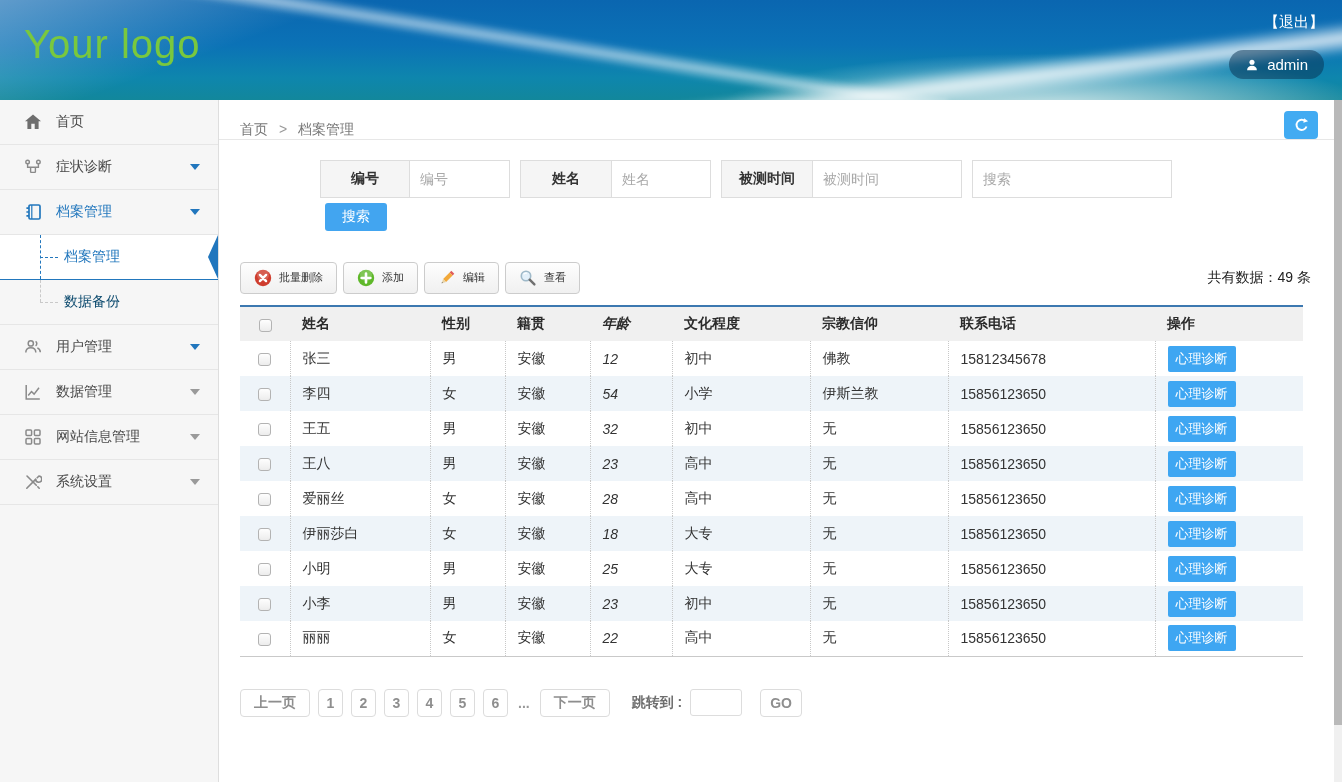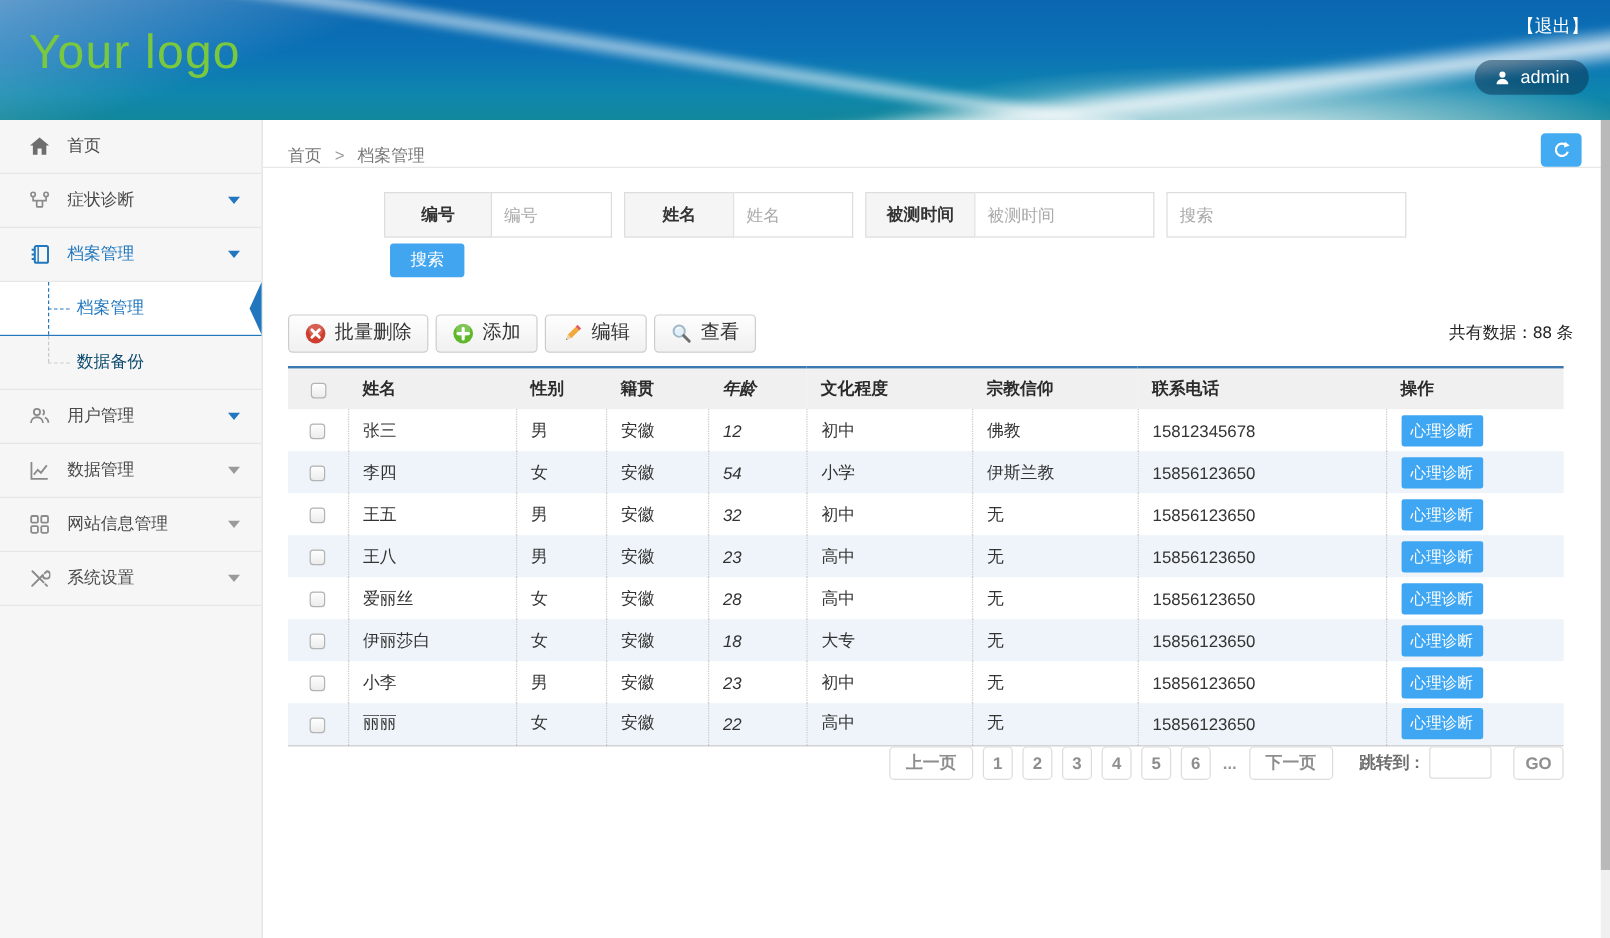--- a/index.html
+++ b/index.html
@@ -65,21 +65,21 @@
   .w-label-md { width:92px; } .w-input-md { width:99px; } .w-input-lg { width:149px; }
   .keyword-input { width:200px; height:38px; border:1px solid #ddd; padding:0 10px; font-size:14px; outline:none; font-family:inherit; }
   .search-row input::placeholder, .keyword-input::placeholder { color:#a9a9a9; }
   .search-submit { margin:5px 0 0 85px; height:28px; padding:0 17px; background:#42a5f0; color:#fff;
     border:none; border-radius:3px; font-size:14px; cursor:pointer; font-family:inherit; }
 
   .toolbar { margin-top:30px; display:flex; align-items:center; justify-content:space-between; height:33px; }
   .toolbar-left { display:flex; gap:6px; }
   .tool-btn { display:inline-flex; align-items:center; gap:7px; height:32px; padding:0 13px;
     border:1px solid #ccc; border-radius:4px; background:linear-gradient(#fefefe,#f0f0f0);
-    font-size:16px; color:#333; cursor:pointer; font-family:inherit; }
+    font-size:11px; color:#333; cursor:pointer; font-family:inherit; }
   .total-text { font-size:14px; color:#222; }
 
   .grid-table { width:1063px; margin-top:11px; border-collapse:collapse; table-layout:fixed;
     border-top:2px solid #3c78b0; border-bottom:1px solid #c9c9c9; }
   .grid-table th:nth-child(1), .grid-table td:nth-child(1){ width:50px; text-align:center; padding:0; }
   .grid-table th:nth-child(2), .grid-table td:nth-child(2){ width:140px; }
   .grid-table th:nth-child(3), .grid-table td:nth-child(3){ width:75px; }
   .grid-table th:nth-child(4), .grid-table td:nth-child(4){ width:85px;margin-top:20px; }
   .grid-table th:nth-child(5), .grid-table td:nth-child(5){ width:82px;font-style:italic; }
   .grid-table th:nth-child(6), .grid-table td:nth-child(6){ width:138px; }
@@ -90,21 +90,21 @@
     font-size:14px; font-weight:bold; color:#2b2b2b; }
   .grid-table tbody td { height:35px; padding-left:12px; font-size:14px; color:#333;
     border-left:1px dotted #c8c8c8; }
   .grid-table tbody td:first-child { border-left:none; }
   .grid-table tbody tr:nth-child(even) { background:#eef4f9; }
   .checkbox { display:inline-block; width:13px; height:13px; border:1px solid #b3b3b3; border-radius:3px;
     background:linear-gradient(#fefefe,#ececec); vertical-align:middle; cursor:pointer; }
   .action-btn { background:#3ea6f2; color:#fff; border:none; border-radius:2px; padding:4px 8px;
     font-size:13px; cursor:pointer; font-family:inherit; }
 
-  .pagination { width:1063px; display:flex; justify-content:flex-end; align-items:center; gap:8px; }
+  .pagination { margin-top:32px; width:1063px; display:flex; align-items:center; gap:8px; }
   .page-btn { height:28px; border:1px solid #dcdcdc; border-radius:4px; background:#fff; color:#8e8e8e;
     font-weight:bold; font-size:14px; padding:0 13px; cursor:pointer; font-family:inherit; }
   .page-numbers { display:inline-flex; gap:8px; }
   .page-num { width:25px; padding:0; }
   .ellipsis { color:#999; font-weight:bold; margin:0 2px; }
   .jump-label { color:#6e6e6e; font-weight:bold; font-size:14px; margin-left:14px; }
   .jump-input { width:52px; height:27px; border:1px solid #ddd; border-radius:3px; outline:none; padding:0 6px; font-family:inherit; }
   .go-btn { padding:0 9px; margin-left:10px; }
 
   
@@ -300,21 +300,21 @@
               <span style="display:flex;">
                 <svg viewBox="0 0 18 18" width="18" height="18">
                     <circle cx="7" cy="7" r="4.7" fill="#e3f0fa" stroke="#9fb9c9" stroke-width="1.6"></circle>
                     <path d="M4.6 5.4 a3 3 0 0 1 3.4-1.2" stroke="#fff" stroke-width="1.2" fill="none"></path>
                     <line x1="10.7" y1="10.7" x2="15.4" y2="15.4" stroke="#6f6f6f" stroke-width="2.4" stroke-linecap="round"></line>
                   </svg>
               </span>
               <span>查看</span>
             </button>
           </div>
-          <div class="total-text">共有数据：88 条</div>
+          <div class="total-text">共有数据：49 条</div>
         </div>
 
         
         <table class="grid-table">
           <thead>
             <tr id="head-row">
               <th><span class="checkbox"></span></th>
             <th>姓名</th>
                 <th>性别</th>
                 <th>籍贯</th>
@@ -380,20 +380,31 @@
                 <td>无</td>
                 <td>15856123650</td>
                 <td><button class="action-btn">心理诊断</button></td>
               </tr>
               <tr>
                 <td><span class="checkbox"></span></td>
                 <td>伊丽莎白</td>
                 <td>女</td>
                 <td>安徽</td>
                 <td>18</td>
+                <td>大专</td>
+                <td>无</td>
+                <td>15856123650</td>
+                <td><button class="action-btn">心理诊断</button></td>
+              </tr>
+              <tr>
+                <td><span class="checkbox"></span></td>
+                <td>小明</td>
+                <td>男</td>
+                <td>安徽</td>
+                <td>25</td>
                 <td>大专</td>
                 <td>无</td>
                 <td>15856123650</td>
                 <td><button class="action-btn">心理诊断</button></td>
               </tr>
               <tr>
                 <td><span class="checkbox"></span></td>
                 <td>小李</td>
                 <td>男</td>
                 <td>安徽</td>

